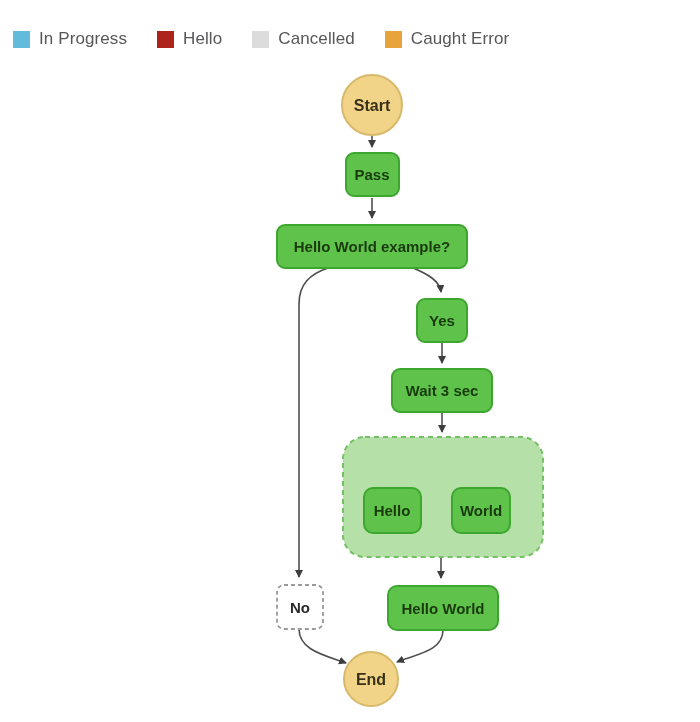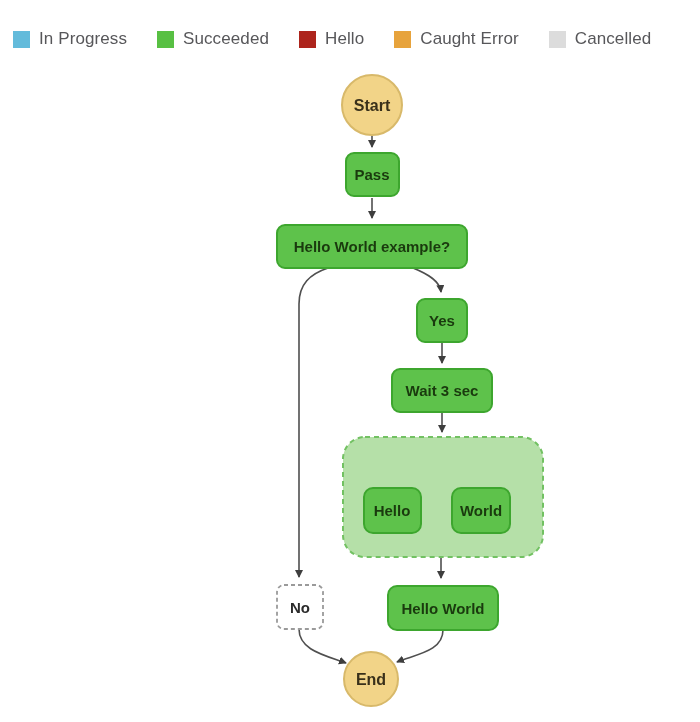--- a/index.html
+++ b/index.html
@@ -97,34 +97,30 @@
 <body>
 
 <div class="stage">
 
   <div class="legend">
     <div class="legend-item">
       <span class="legend-swatch" style="background-color: rgb(99, 187, 219);"></span>
       <span class="legend-label">In Progress</span>
     </div>
     <div class="legend-item">
-      <span class="legend-swatch" style="background-color: rgb(88, 192, 67);"></span>
-      <span class="legend-label">Succeeded</span>
-    </div>
-    <div class="legend-item">
       <span class="legend-swatch" style="background-color: rgb(173, 36, 28);"></span>
       <span class="legend-label">Hello</span>
     </div>
     <div class="legend-item">
+      <span class="legend-swatch" style="background-color: rgb(220, 220, 220);"></span>
+      <span class="legend-label">Cancelled</span>
+    </div>
+    <div class="legend-item">
       <span class="legend-swatch" style="background-color: rgb(231, 163, 60);"></span>
       <span class="legend-label">Caught Error</span>
-    </div>
-    <div class="legend-item">
-      <span class="legend-swatch" style="background-color: rgb(220, 220, 220);"></span>
-      <span class="legend-label">Cancelled</span>
     </div>
   </div>
 
   <svg class="graph" width="700" height="722" viewBox="0 0 700 722">
     <defs>
       <marker id="arrow" markerWidth="10" markerHeight="10" refX="7" refY="4" orient="auto" markerUnits="userSpaceOnUse">
         <path d="M0,0 L8,4 L0,8 Z" fill="#3e3e3e"></path>
       </marker>
     </defs>
 

